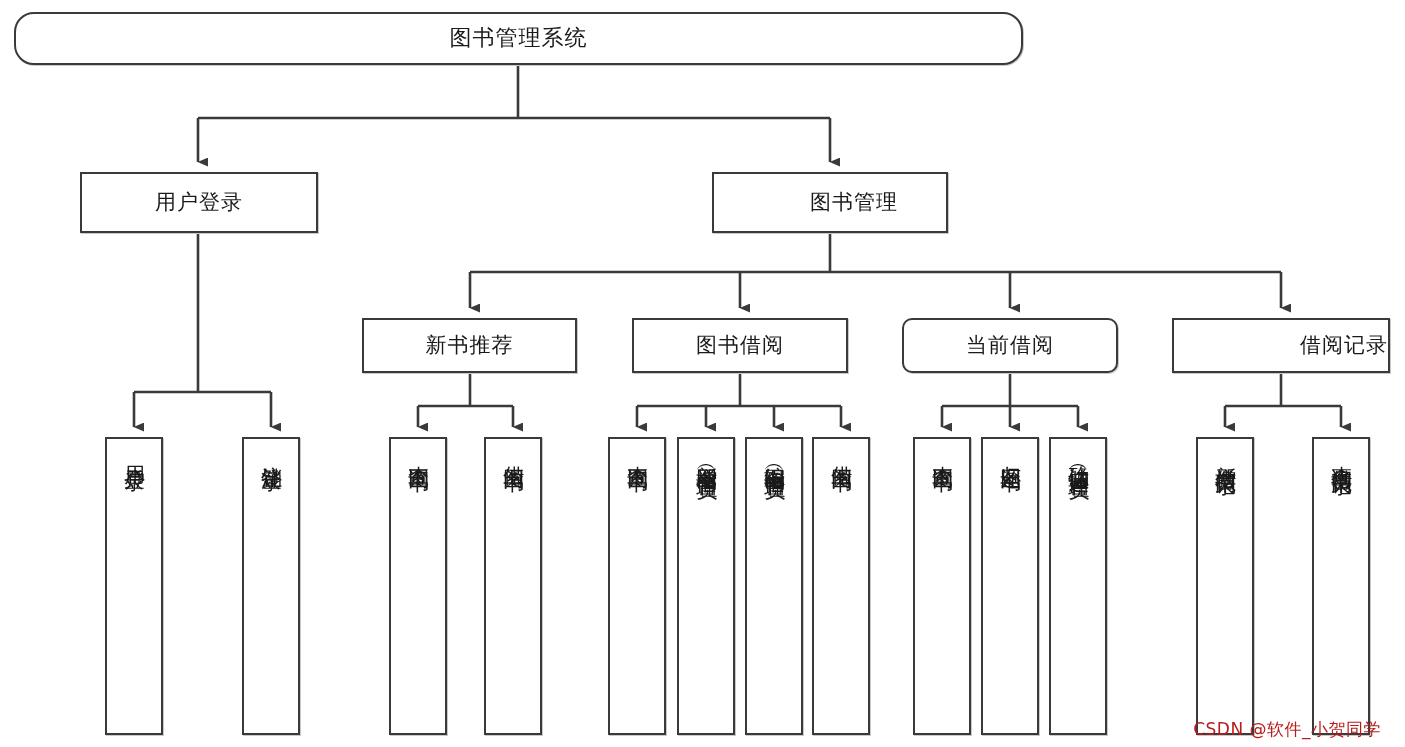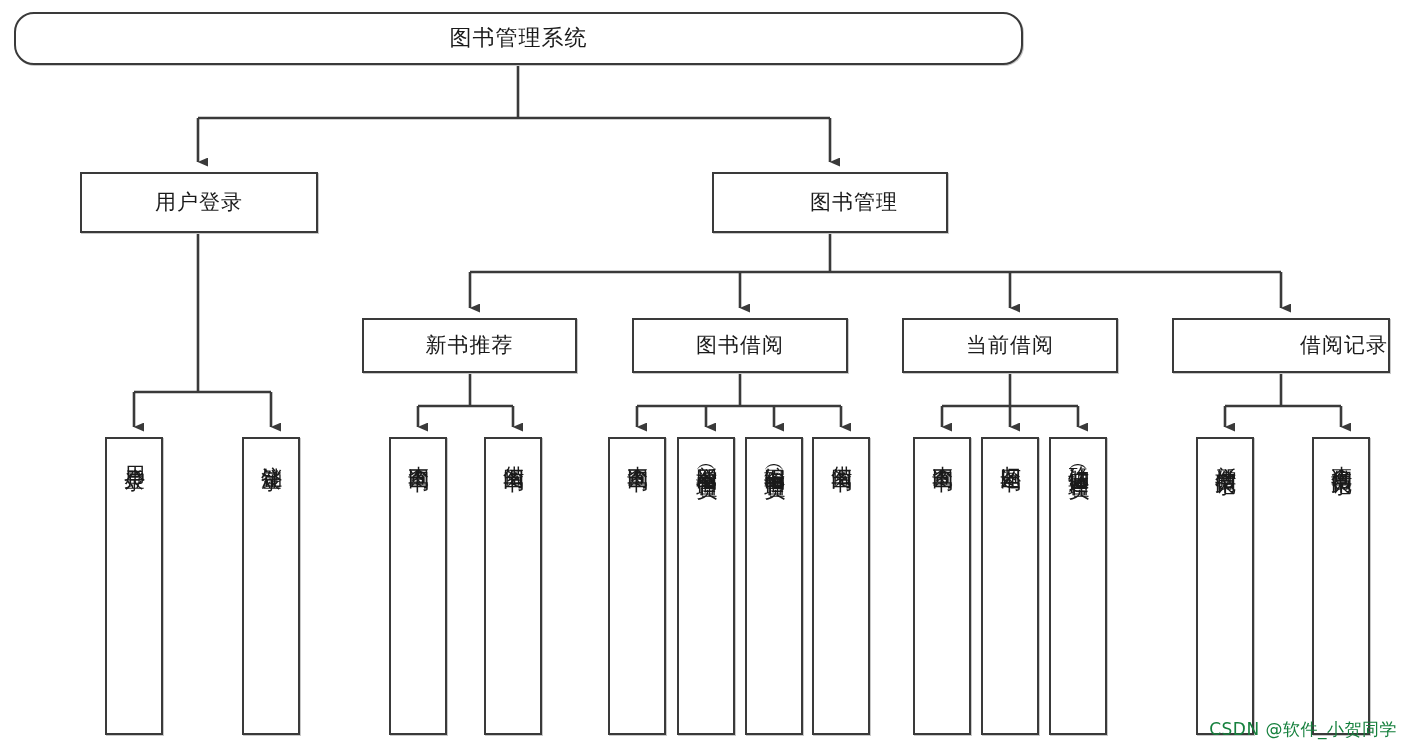--- a/index.html
+++ b/index.html
@@ -60,24 +60,24 @@
   .node.v .node-label {
     writing-mode: vertical-rl;
     text-orientation: upright;
     font-size: 21px;
     line-height: 1.12;
     letter-spacing: 2px;
     white-space: nowrap;
   }
   .watermark {
     position: absolute;
-    right: 8px;
+    right: 24px;
     bottom: 6px;
     font-size: 17px;
-    color: #15803d;
+    color: #b91c1c;
     letter-spacing: 0.5px;
     white-space: nowrap;
     user-select: none;
   }
 </style>
 </head>
 <body>
 
 <div id="diagram-root">
 
@@ -141,21 +141,21 @@
   <div class="node h" style="left:712px; top:172px; width:236px; height:61px;padding-left:48px;">
     <span class="node-label">图书管理</span>
   </div>
 
   <div class="node h" style="left:362px; top:318px; width:215px; height:55px;">
     <span class="node-label">新书推荐</span>
   </div>
   <div class="node h" style="left:632px; top:318px; width:216px; height:55px;">
     <span class="node-label">图书借阅</span>
   </div>
-  <div class="node h" style="left:902px; top:318px; width:216px; height:55px;">
+  <div class="node h" style="left:902px; top:318px; width:216px; height:55px;border-radius:10px;">
     <span class="node-label">当前借阅</span>
   </div>
   <div class="node h" style="left:1172px; top:318px; width:218px; height:55px;justify-content:flex-end;">
     <span class="node-label">借阅记录</span>
   </div>
 
   <div class="node v" style="left:105px; top:437px; width:58px; height:298px;">
     <span class="node-label">用户登录</span>
   </div>
   <div class="node v" style="left:242px; top:437px; width:58px; height:298px;">

